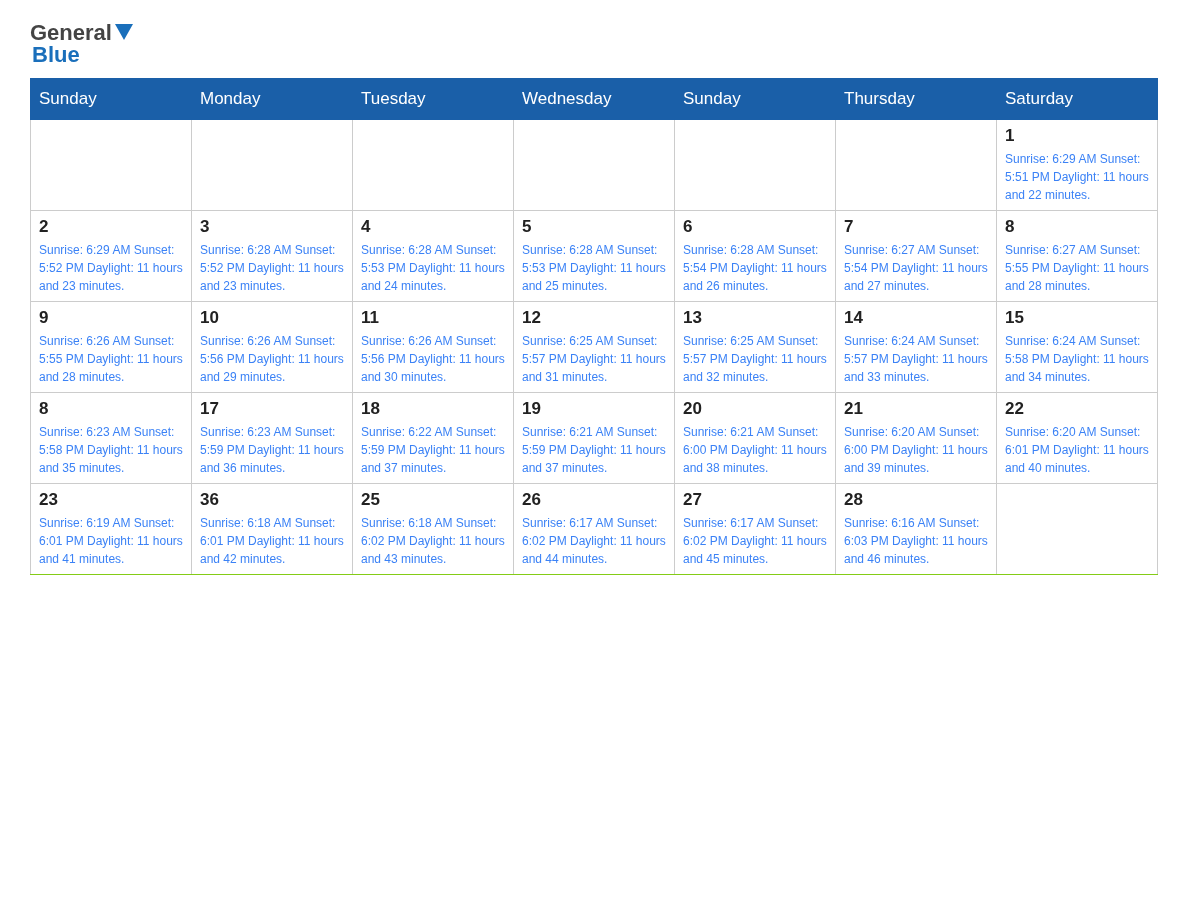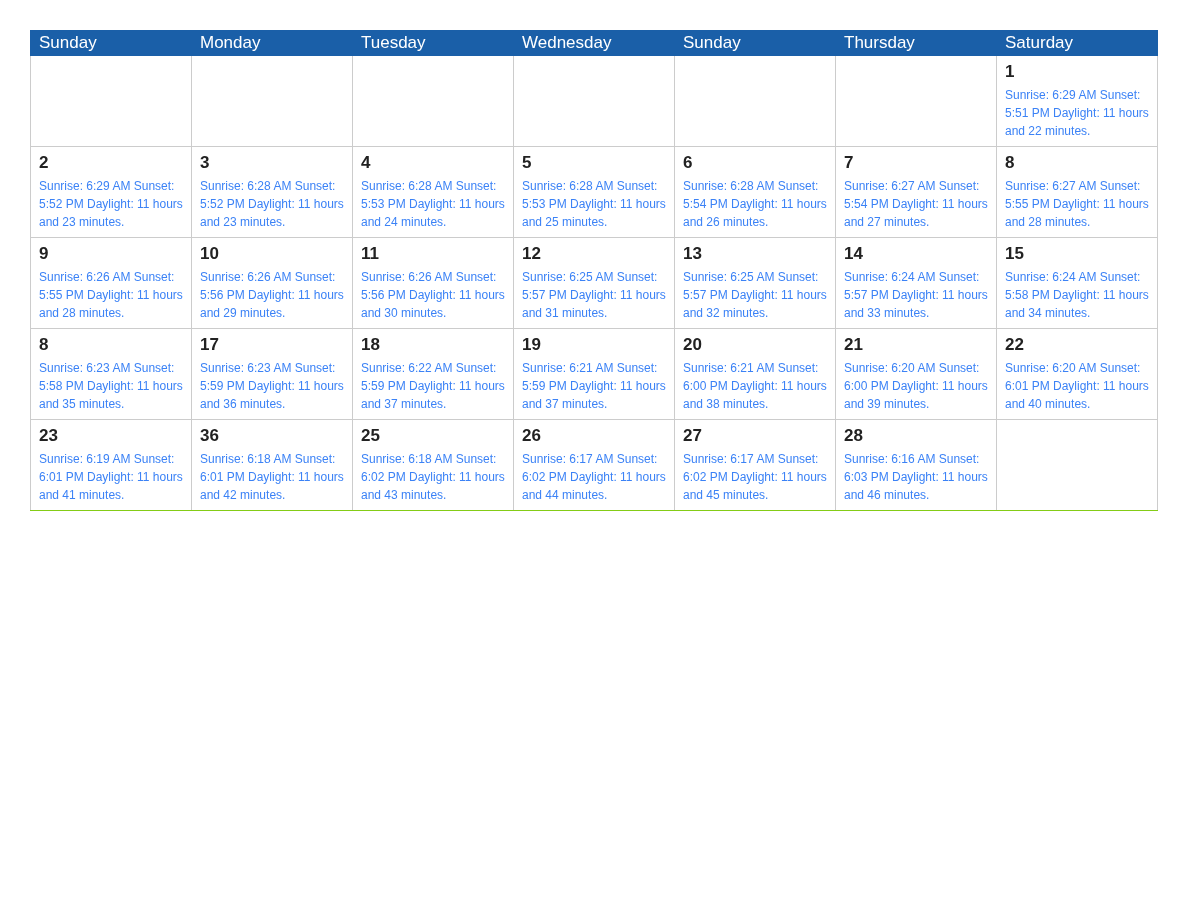--- a/index.html
+++ b/index.html
@@ -33,21 +33,21 @@
     .calendar {
       width: 100%;
       border-collapse: collapse;
       margin-top: 10px;
     }
     .calendar th {
       background: #1a5fa8;
       color: #fff;
       font-size: 17px;
       font-weight: normal;
-      padding: 2px 8px;
+      padding: 10px 8px;
       text-align: left;
       border: 1px solid #1a5fa8;
     }
     .calendar td {
       vertical-align: top;
       border: 1px solid #ccc;
       padding: 6px 8px;
       width: 14.28%;
       min-height: 100px;
     }
@@ -99,20 +99,27 @@
       font-weight: bold;
       color: #1a6fbb;
       margin-left: 2px;
       margin-top: -4px;
     }
   </style>
 </head>
 <body>
 
 <div class="header">
+  <div class="logo-wrapper">
+    <div class="logo-line1">
+      <span class="general" style="font-size:22px;font-weight:bold;color:#444;">General</span>
+      <span class="logo-triangle"></span>
+    </div>
+    <div class="logo-line2">Blue</div>
+  </div>
 </div>
 
 <table class="calendar">
   <thead>
     <tr>
     <th>Sunday</th>
         <th>Monday</th>
         <th>Tuesday</th>
         <th>Wednesday</th>
         <th>Sunday</th>

